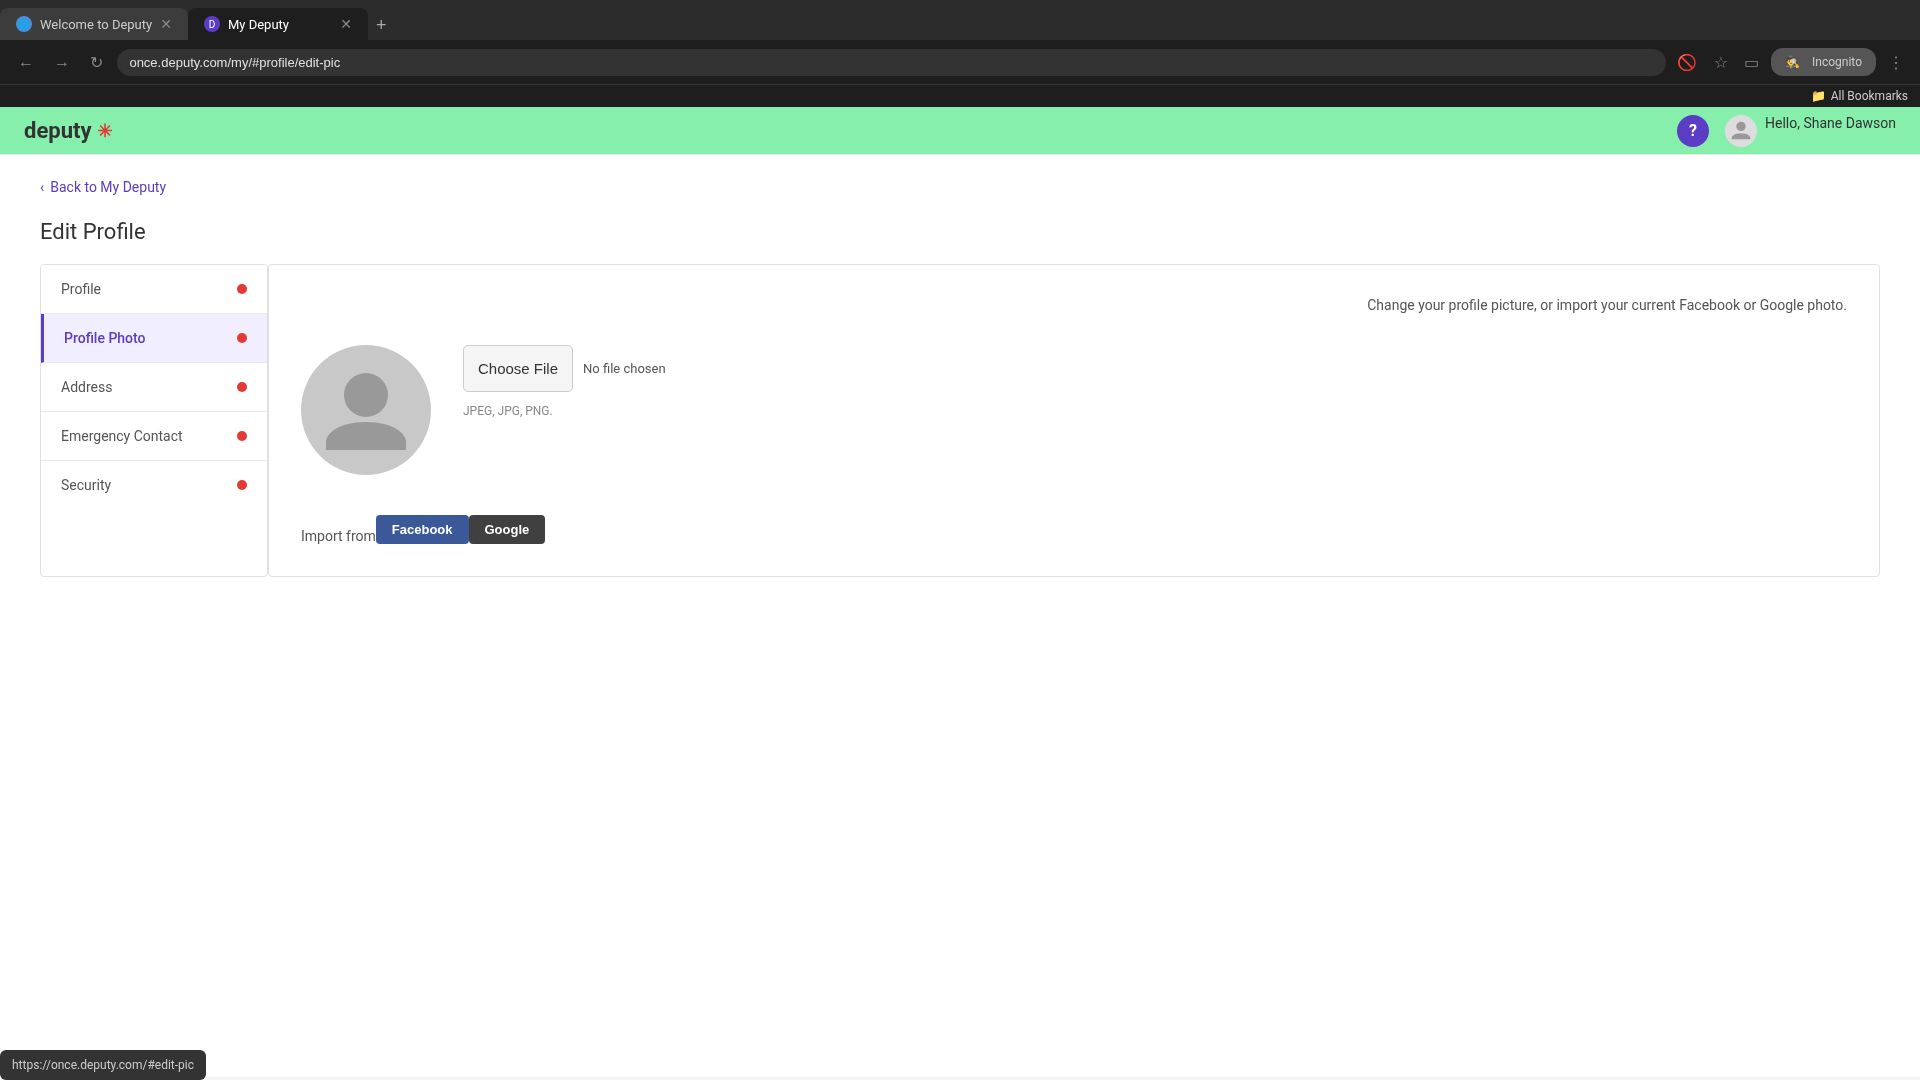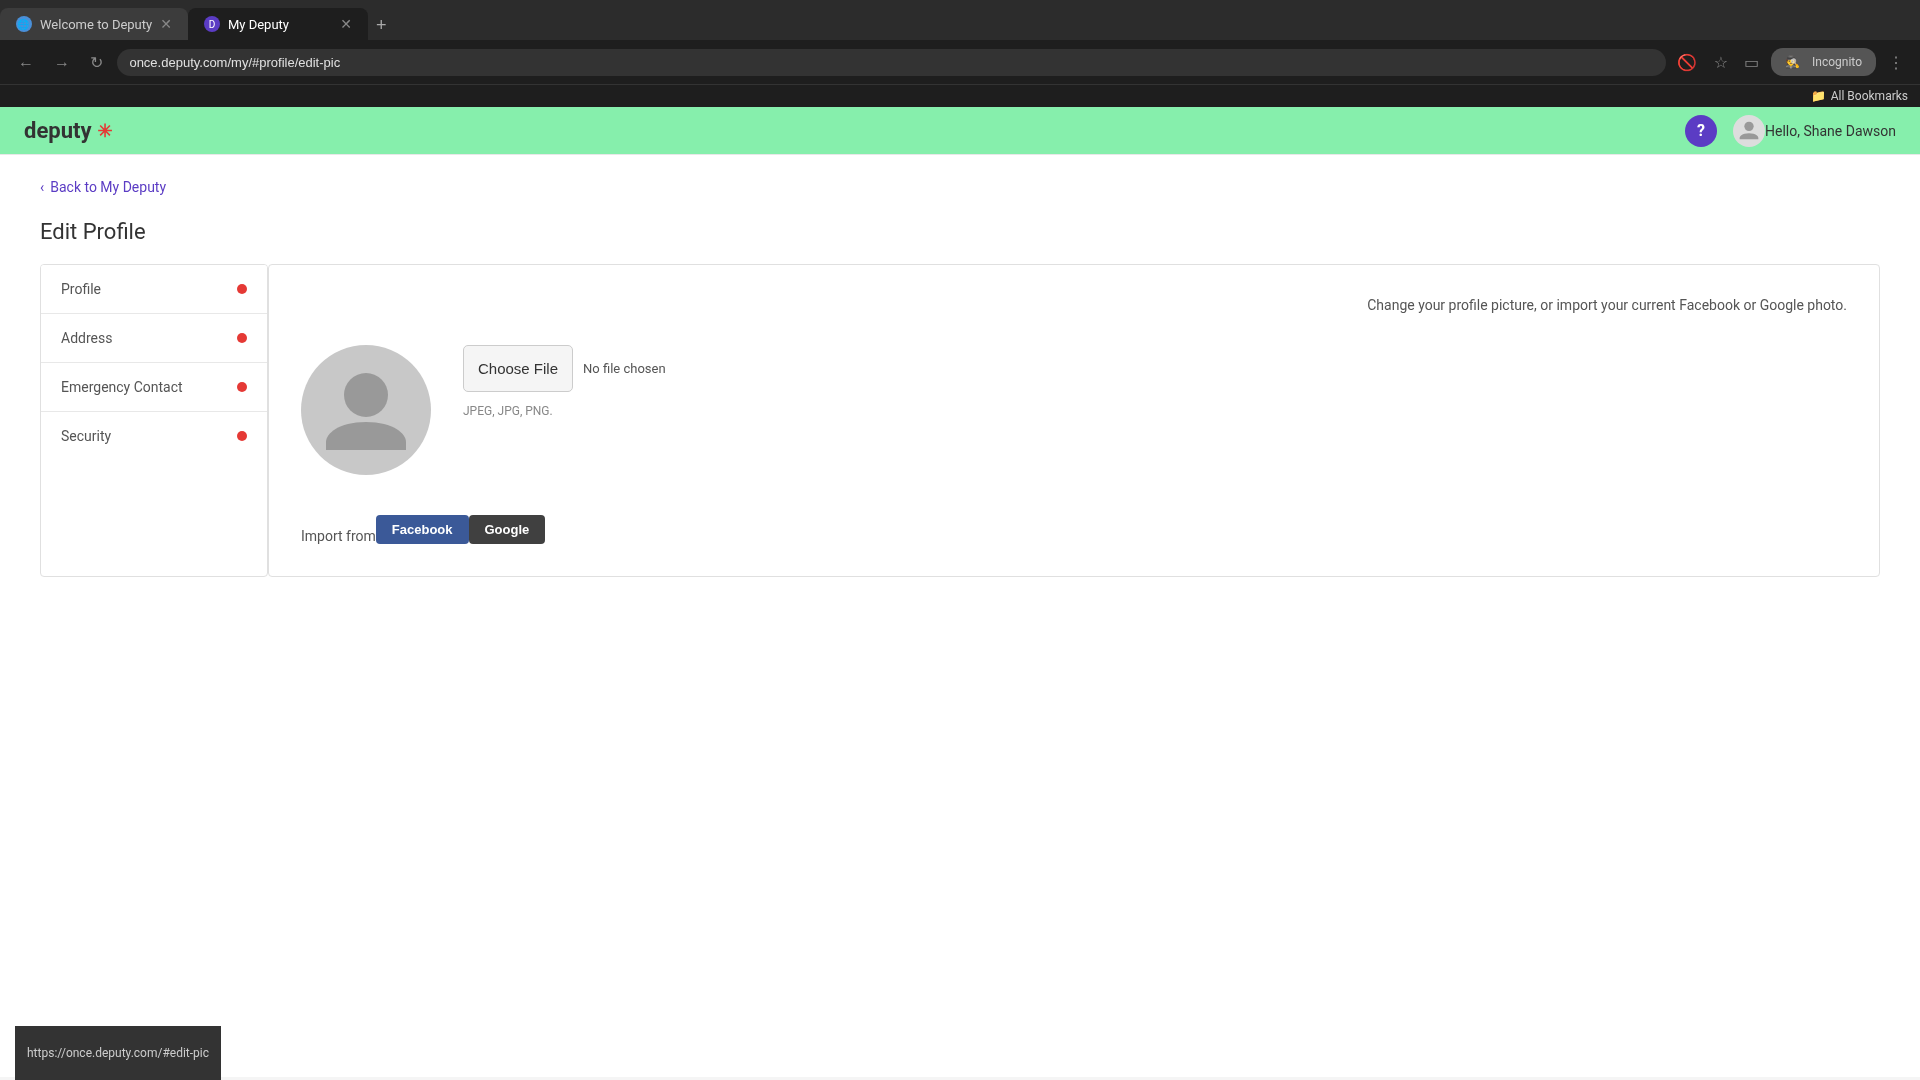--- a/index.html
+++ b/index.html
@@ -23,21 +23,21 @@
     .bookmarks-bar { background: #1e1e1e; padding: 4px 12px; display: flex; align-items: center; gap: 12px; border-top: 1px solid #333; }
     .bookmark-item { color: #ccc; font-size: 12px; cursor: pointer; display: flex; align-items: center; gap: 4px; }
 
     
     .app-container { background: #fff; min-height: calc(100vh - 110px); }
     .app-header { background: #86efac; border-bottom: 1px solid #e8e8e8; padding: 0 24px; display: flex; align-items: center; justify-content: space-between; height: 48px; }
     .deputy-logo { display: flex; align-items: center; gap: 6px; font-size: 22px; font-weight: 700; color: #333; }
     .deputy-logo .asterisk { color: #e53935; font-size: 18px; }
     .header-right { display: flex; align-items: center; gap: 16px; }
     .help-btn { width: 32px; height: 32px; background: #5b3cc4; border-radius: 50%; display: flex; align-items: center; justify-content: center; color: white; font-weight: bold; font-size: 16px; cursor: pointer; }
-    .user-info { display: flex; align-items: center; color: #333; font-size: 14px; cursor: pointer; }
+    .user-info { display: flex; align-items: flex-start; gap: 8px; color: #333; font-size: 14px; cursor: pointer; }
     .user-avatar { width: 32px; height: 32px; background: #ddd; border-radius: 50%; display: flex; align-items: center; justify-content: center; overflow: hidden; }
     .user-avatar svg { width: 28px; height: 28px; }
 
     
     .main-content { padding: 24px 40px; }
     .back-link { display: flex; align-items: center; gap: 6px; color: #5b3cc4; font-size: 14px; cursor: pointer; text-decoration: none; margin-bottom: 24px; }
     .page-title { font-size: 22px; font-weight: 400; color: #333; margin-bottom: 20px; }
 
     
     .content-layout { display: flex; gap: 0; }
@@ -60,21 +60,21 @@
     .choose-file-btn { padding: 14px 14px; background: #f5f5f5; border: 1px solid #ccc; border-radius: 5px; font-size: 15px; color: #333; cursor: pointer; }
     .no-file-text { color: #555; font-size: 13px; }
     .file-formats { color: #888; font-size: 12px; }
 
     .import-section { display: flex; align-items: flex-end; gap: 0; }
     .import-label { color: #555; font-size: 14px; }
     .facebook-btn { background: #3b5998; color: white; border: none; padding: 7px 16px; border-radius: 4px; font-size: 13px; font-weight: 600; cursor: pointer; }
     .google-btn { background: #404040; color: white; border: none; padding: 7px 16px; border-radius: 4px; font-size: 13px; font-weight: 600; cursor: pointer; }
 
     
-    .status-bar { position: fixed; bottom: 0; left: 15px; background: #333; color: #ccc; font-size: 12px; padding: 20px 12px; }
+    .status-bar { position: fixed; bottom: 0; left: 0; background: #333; color: #ccc; font-size: 12px; padding: 8px 12px; border-radius: 6px; }
   </style>
 </head>
 <body>
 
 <div class="browser-chrome">
   <div class="browser-tab-bar">
     <div class="browser-tab">
       <div class="tab-favicon">🌐</div>
       <span>Welcome to Deputy</span>
       <span class="tab-close">✕</span>
@@ -139,20 +139,24 @@
     </a>
     <h1 class="page-title">Edit Profile</h1>
 
     <div class="content-layout">
 
       <nav class="sidebar-nav">
         <div class="sidebar-item">
           <span>Profile</span>
           <span class="red-dot"></span>
         </div>
+        <div class="sidebar-item active">
+          <span>Profile Photo</span>
+          <span class="red-dot"></span>
+        </div>
         <div class="sidebar-item">
           <span>Address</span>
           <span class="red-dot"></span>
         </div>
         <div class="sidebar-item">
           <span>Emergency Contact</span>
           <span class="red-dot"></span>
         </div>
         <div class="sidebar-item">
           <span>Security</span>

